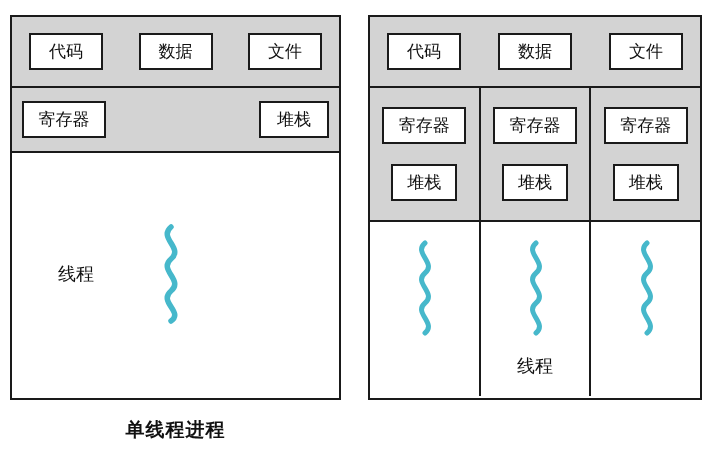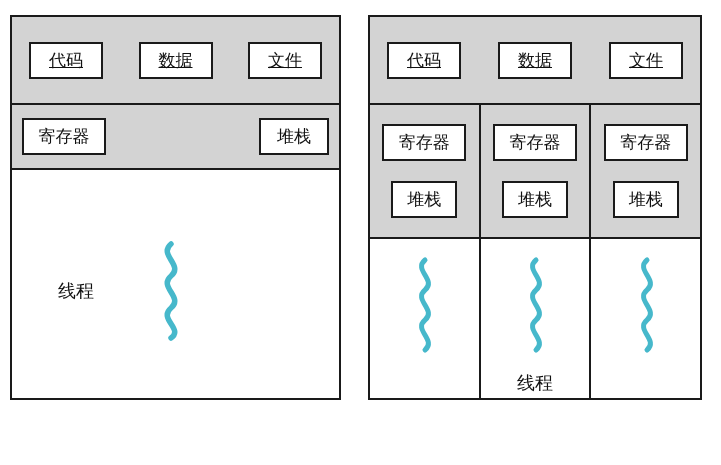--- a/index.html
+++ b/index.html
@@ -37,28 +37,27 @@
     border: 2px solid #1a1a1a;
     font-size: 17px;
     line-height: 1;
     padding: 8px 0;
     text-align: center;
     white-space: nowrap;
   }
 
   
   .res-row {
-    height: 88px;
+    height: 71px;
     background: #d3d3d3;
     border-bottom: 2px solid #1a1a1a;
     display: flex;
     align-items: center;
     justify-content: space-between;
     padding: 0 17px;
-    text-decoration: underline;
   }
   .res-row .box { width: 74px; }
 
   
   .reg-row {
     height: 65px;
     background: #d3d3d3;
     border-bottom: 2px solid #1a1a1a;
     display: flex;
     align-items: center;
@@ -156,20 +155,21 @@
         <div class="thread-area">
           <span class="thread-label">线程</span>
           <span class="squiggle">
             <svg width="32" height="104" viewBox="0 0 32 104">
               <path d="M17 5 C 4 16, 30 26, 17 37 C 4 48, 30 58, 17 69 C 4 80, 30 90, 17 99" fill="none" stroke="#46b8cb" stroke-width="5.5" stroke-linecap="round"></path>
             </svg>
           </span>
         </div>
 
       </div>
+      <div class="caption">单线程进程</div>
     </div>
 
     <div class="panel-wrap">
       <div class="panel multi">
 
         <div class="res-row">
           <div class="box">代码</div>
           <div class="box">数据</div>
           <div class="box">文件</div>
         </div>

